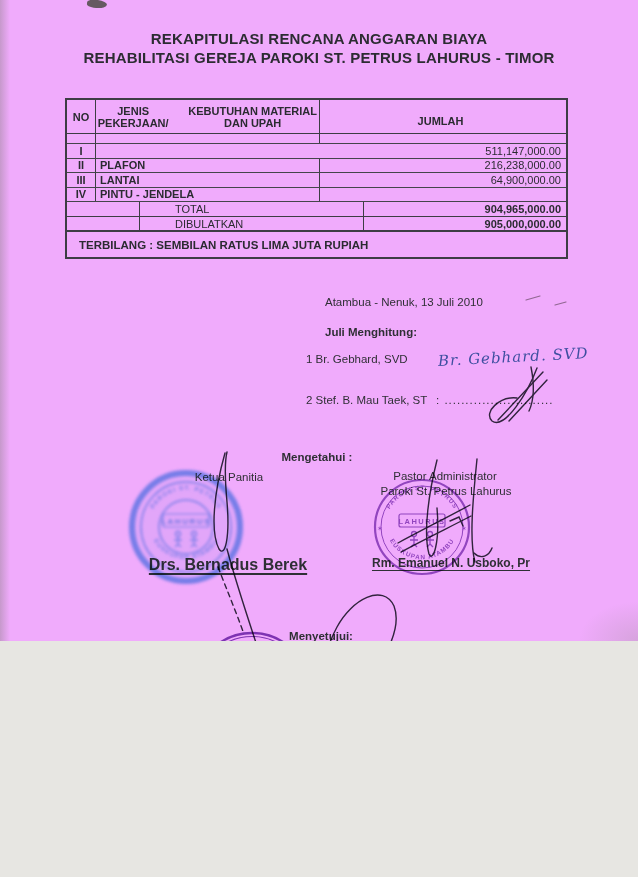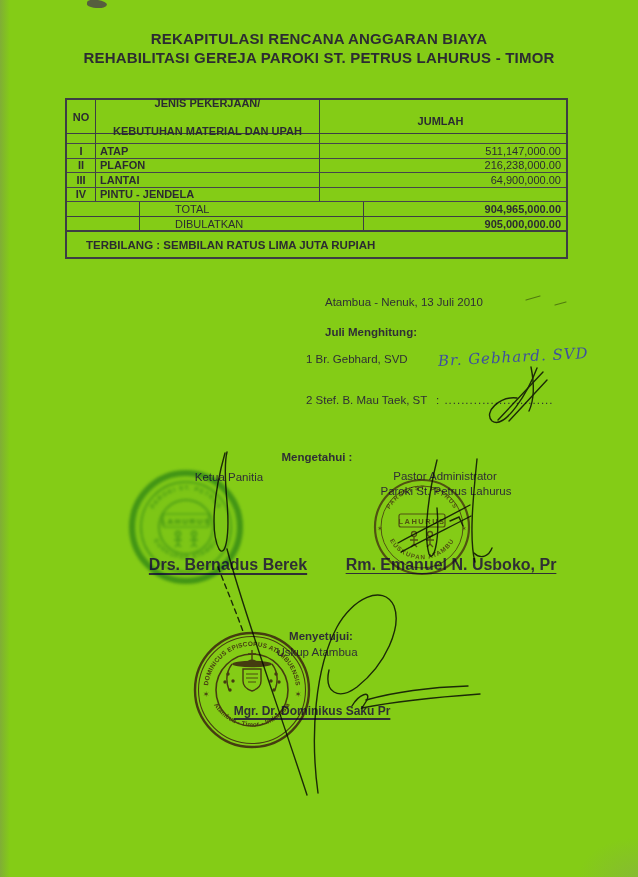--- a/index.html
+++ b/index.html
@@ -1,18 +1,18 @@
 <!DOCTYPE html>
 <html><head>
 <meta charset="utf-8">
 <style>
   html,body{margin:0;padding:0;background:#e7e6e2;}
   .page{
-    position:relative; width:638px; height:877px; overflow:hidden;
-    background:#84cc16;
+    position:relative; width:638px; height:641px; overflow:hidden;
+    background:#f0abfc;
     font-family:"Liberation Sans", sans-serif;
     color:#2f2f35;
   }
   .page::before{ 
     content:""; position:absolute; left:0; top:0; bottom:0; width:10px;
     background:linear-gradient(to right, rgba(120,118,112,.35), rgba(120,118,112,0));
     pointer-events:none;
   }
   .page::after{ 
     content:""; position:absolute; right:0; bottom:0; width:60px; height:40px;
@@ -33,30 +33,30 @@
   
   .rab-table{position:absolute; left:65px; top:98px; width:503px;
     border:2px solid #3d3d44; font-size:11px; color:#2b2b31; box-sizing:border-box;}
   .trow{display:flex; align-items:center; box-sizing:border-box;}
   .c-no{width:29px; align-self:stretch; border-right:1.5px solid #3d3d44;
     display:flex; align-items:center; justify-content:center; font-weight:bold; box-sizing:border-box;}
   .c-jenis{width:224px; align-self:stretch; border-right:1.5px solid #3d3d44;
     display:flex; align-items:center; padding-left:4px; font-weight:bold; box-sizing:border-box;}
   .c-jumlah{flex:1; text-align:right; padding-right:5px; box-sizing:border-box;}
   .thead-row{height:34px; border-bottom:1.5px solid #3d3d44; font-weight:bold;}
-  .thead-row .c-jenis{flex-direction:column; justify-content:center; padding-left:0; text-align:center;gap:16px;}
+  .thead-row .c-jenis{flex-direction:row; justify-content:center; padding-left:0; text-align:center;gap:16px;}
   .thead-row .c-jumlah{text-align:center;margin-top:8px;}
   .gap-row{height:10px; border-bottom:1px solid #45454b;}
   .data-row{height:14.5px; border-bottom:1px solid #45454b;}
   .data-row .c-jumlah{font-weight:normal;}
   .sum-row{height:15px; border-bottom:1px solid #3d3d44;padding-left:44px;}
   .sum-row .c-jenis{font-weight:normal; padding-left:35px;}
   .sum-row .c-jumlah{font-weight:bold;}
   .dib-row{border-bottom:2px solid #3d3d44;}
-  .terb-row{height:25px; font-weight:bold; font-size:11.5px; padding-left:19px;}
+  .terb-row{height:25px; font-weight:bold; font-size:11.5px; padding-left:12px;}
 
   .bodytxt{font-size:11.5px;}
   .handwriting-blue{
     font-family:"DejaVu Serif", serif; font-style:italic; font-size:15px;
     color:#3e4fa0; transform:rotate(-3deg); letter-spacing:1px;}
   svg{position:absolute; left:0; top:0;}
   .overlay{pointer-events:none; mix-blend-mode:multiply;}
 </style>
 </head>
 <body>
@@ -81,21 +81,20 @@
     </div>
 
     <div class="trow gap-row">
       <div class="c-no"></div>
       <div class="c-jenis"></div>
       <div class="c-jumlah"></div>
     </div>
 
     <div class="trow data-row">
       <div class="c-no">I</div>
-      <div class="c-jenis">ATAP</div>
       <div class="c-jumlah">511,147,000.00</div>
     </div>
     <div class="trow data-row">
       <div class="c-no">II</div>
       <div class="c-jenis">PLAFON</div>
       <div class="c-jumlah">216,238,000.00</div>
     </div>
     <div class="trow data-row">
       <div class="c-no">III</div>
       <div class="c-jenis">LANTAI</div>
@@ -124,21 +123,21 @@
   <div class="abs bodytxt" style="left:306px; top:353px;text-align:center;">1 Br. Gebhard, SVD</div>
   <div class="abs handwriting-blue" style="left:438px; top:348px;">Br. Gebhard. SVD</div>
   <div class="abs bodytxt" style="left:306px; top:394px;">2 Stef. B. Mau Taek, ST</div>
   <div class="abs bodytxt" style="left:436px; top:394px; letter-spacing:1px;">: ..........................</div>
 
   <div class="abs bodytxt bold ctr" style="left:317px; top:451px;">Mengetahui :</div>
   <div class="abs bodytxt ctr" style="left:229px; top:471px;">Ketua Panitia</div>
   <div class="abs bodytxt ctr" style="left:445px; top:470px;">Pastor Administrator</div>
   <div class="abs bodytxt ctr" style="left:446px; top:485px;">Paroki St. Petrus Lahurus</div>
   <div class="abs bodytxt bold uline ctr" style="left:228px; top:556px; font-size:16px;">Drs. Bernadus Berek</div>
-  <div class="abs bodytxt bold uline ctr" style="left:451px; top:556px; font-size:16px;text-decoration:underline;">Rm. Emanuel N. Usboko, Pr</div>
+  <div class="abs bodytxt bold uline ctr" style="left:451px; top:556px; font-size:12px;text-decoration:underline;">Rm. Emanuel N. Usboko, Pr</div>
 
   <div class="abs bodytxt bold ctr" style="left:321px; top:630px;">Menyetujui:</div>
   <div class="abs bodytxt ctr" style="left:317px; top:646px;">Uskup Atambua</div>
   <div class="abs bodytxt bold uline ctr" style="left:312px; top:704px; font-size:12px;">Mgr. Dr. Dominikus Saku Pr</div>
 
   <svg class="overlay" width="638" height="877" viewBox="0 0 638 877">
     <defs>
       <path id="bs-top" d="M149,527 A37,37 0 0 1 223,527"></path>
       <path id="bs-bot" d="M153,539 A37,37 0 0 0 219,539"></path>
       <path id="rp-top" d="M385,527 A37,37 0 0 1 459,527"></path>

